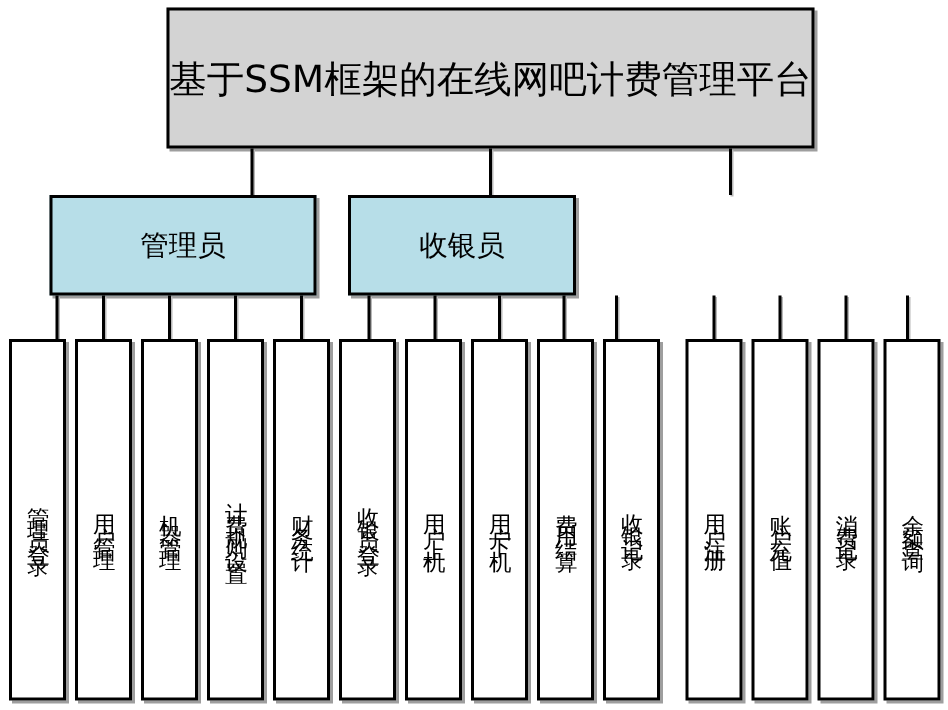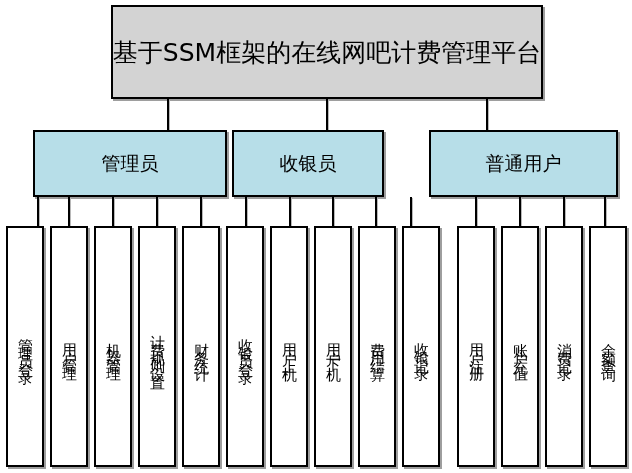--- a/index.html
+++ b/index.html
@@ -66,28 +66,25 @@
 <div class="canvas">
 
   <div class="box root">
     <span>基于SSM框架的在线网吧计费管理平台</span>
   </div>
 
   <div class="vline v-top" style="left:167px"></div>
   <div class="vline v-top" style="left:326px"></div>
   <div class="vline v-top" style="left:486px"></div>
 
-  <div class="box group" style="left:33px;width:194px">
+  <div class="box group" style="left:33px;width:178px">
     <span>管理员</span>
   </div>
   <div class="box group" style="left:232px;width:152px">
     <span>收银员</span>
-  </div>
-  <div class="box group" style="left:429px;width:189px">
-    <span>普通用户</span>
   </div>
 
   <div class="vline v-leaf" style="left:37px"></div>
   <div class="vline v-leaf" style="left:68px"></div>
   <div class="vline v-leaf" style="left:112px"></div>
   <div class="vline v-leaf" style="left:156px"></div>
   <div class="vline v-leaf" style="left:200px"></div>
   <div class="vline v-leaf" style="left:245px"></div>
   <div class="vline v-leaf" style="left:289px"></div>
   <div class="vline v-leaf" style="left:332px"></div>

